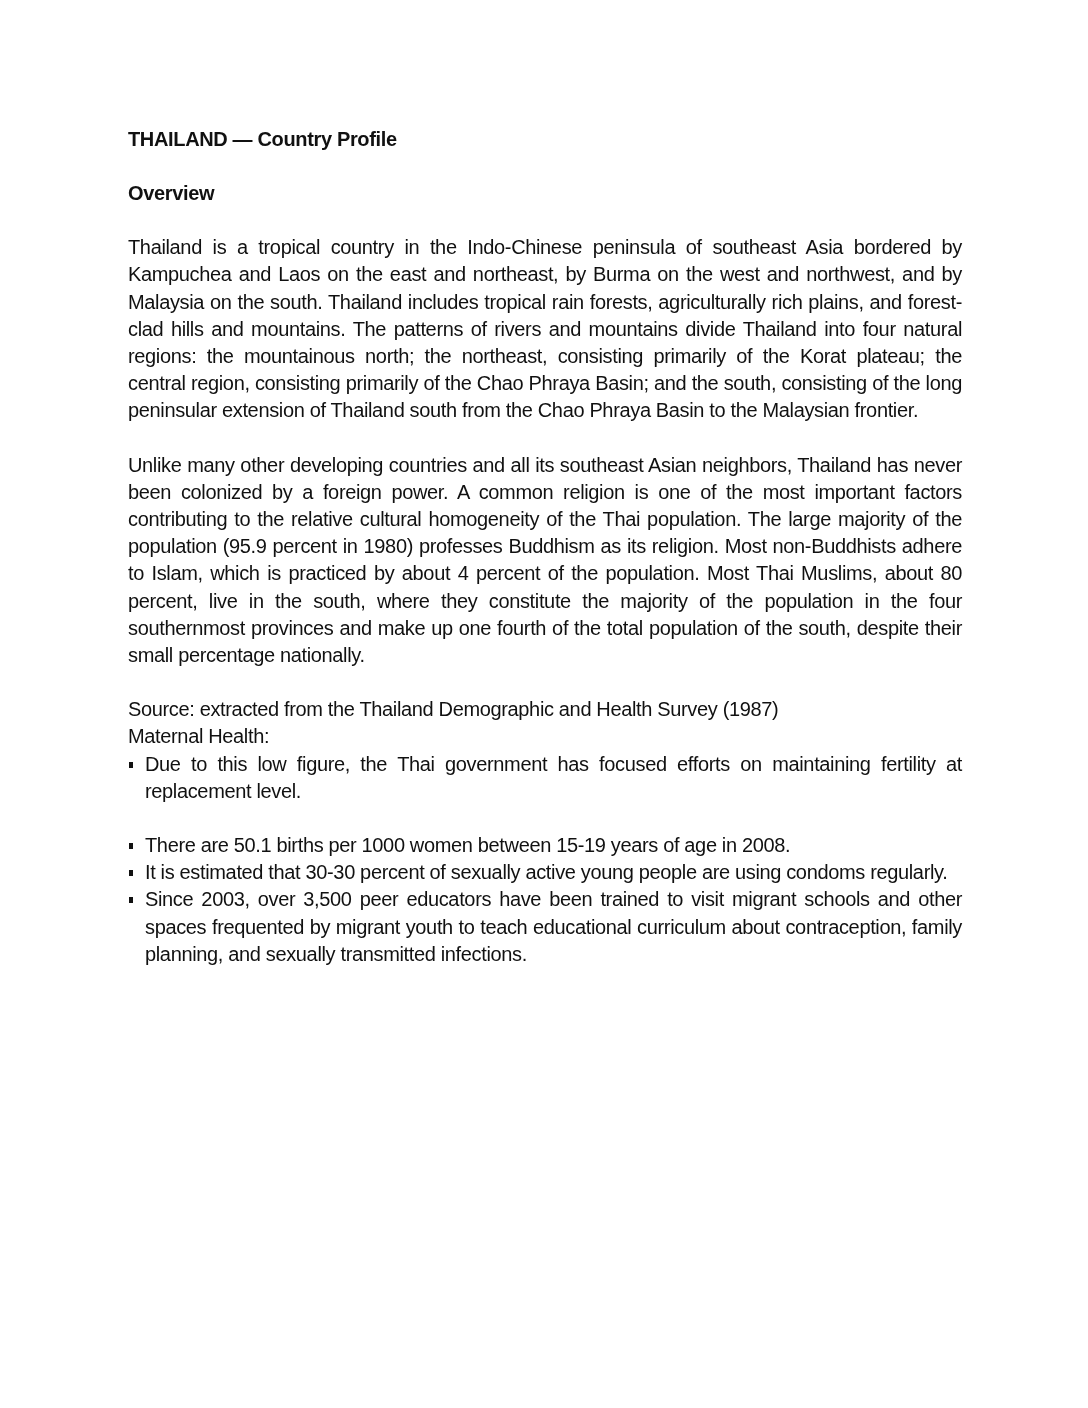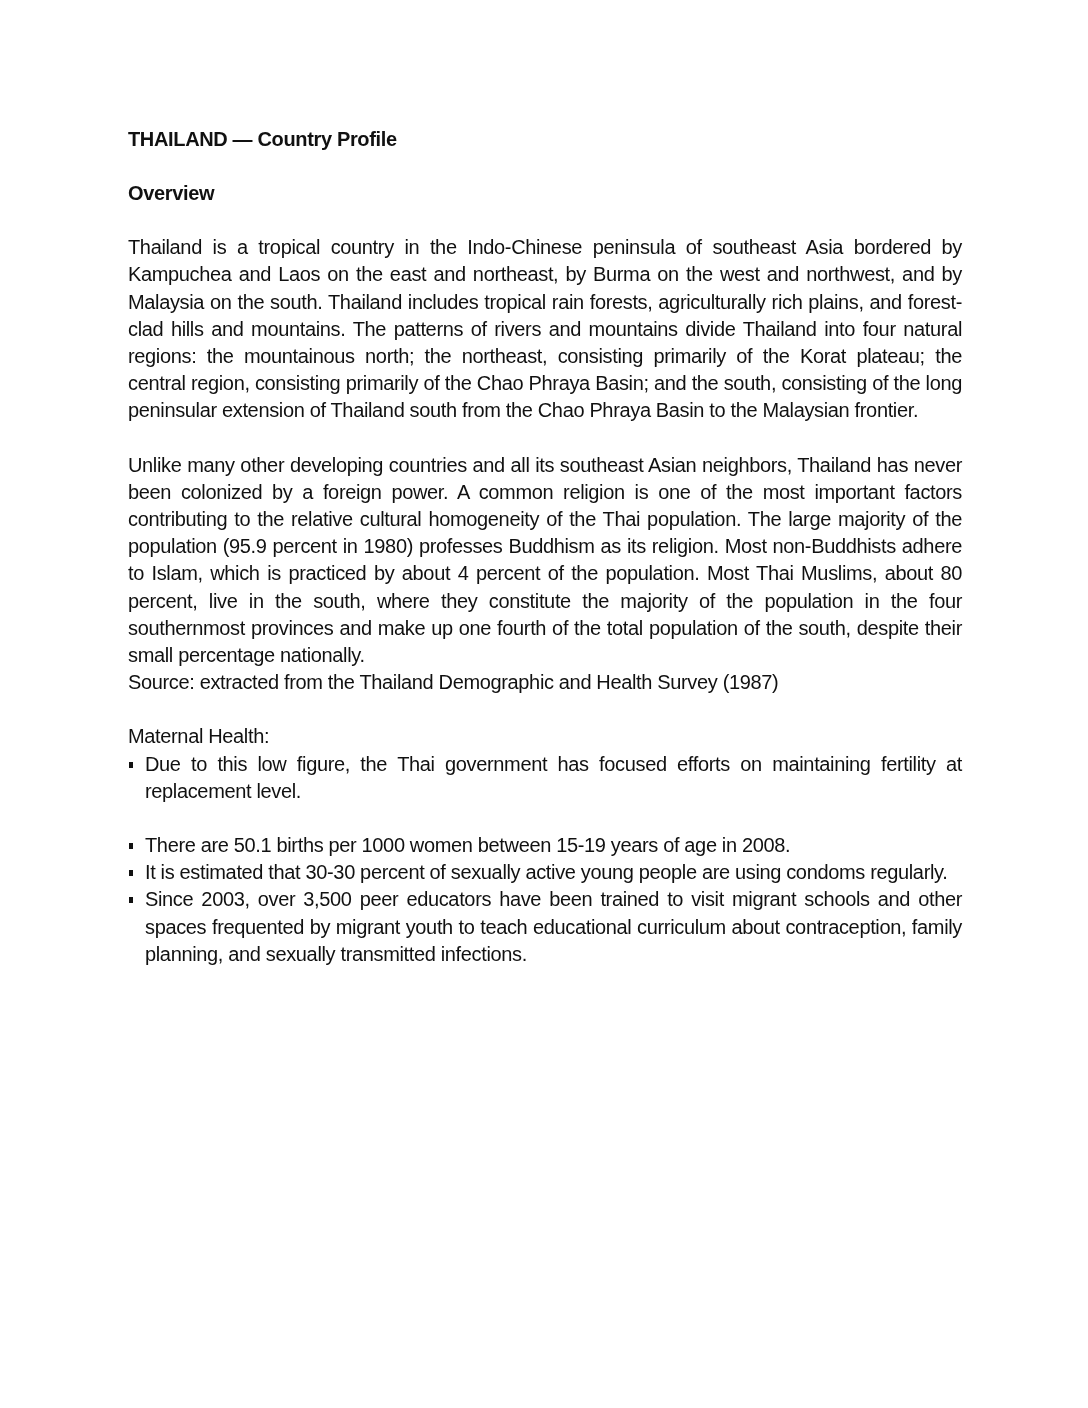--- a/index.html
+++ b/index.html
@@ -33,24 +33,24 @@
   }
   .h-overview {
     margin-top: 27px;
   }
   .para {
     text-align: justify;
     margin: 0;
   }
   .p1 { margin-top: 27px; }
   .p2 { margin-top: 27px; }
-  .source { }
+  .source { margin-top: 27px; }
   .h-srh { margin-top: 27px; }
   .intro { margin-top: 27px; }
-  .sub1 { margin-top: 27px; }
+  .sub1 { }
   .sub2 { margin-top: 27px; }
   ul.bullets {
     list-style: none;
     margin: 0;
     padding: 0;
   }
   ul.bullets li {
     position: relative;
     padding-left: 17px;
     text-align: justify;

